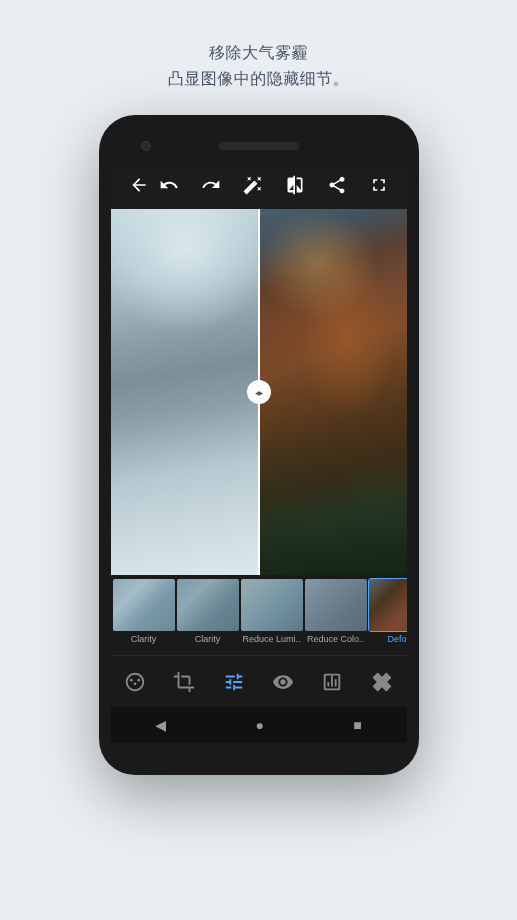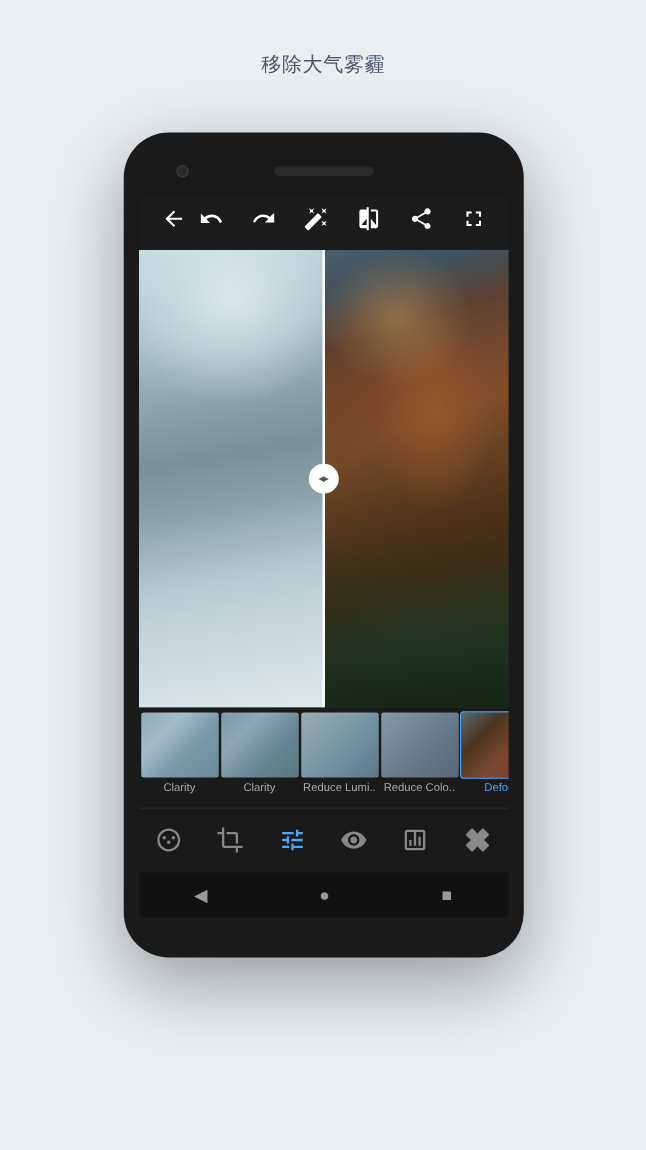--- a/index.html
+++ b/index.html
@@ -31,21 +31,20 @@
     .phone-wrapper {
       width: 320px;
       height: 660px;
       background: #1a1a1a;
       border-radius: 36px;
       padding: 12px;
       box-shadow: 0 20px 60px rgba(0,0,0,0.35);
       position: relative;
       display: flex;
       flex-direction: column;
-      margin-top: 16px;
     }
 
     
     .phone-top-bezel {
       height: 38px;
       display: flex;
       align-items: center;
       justify-content: center;
       position: relative;
     }
@@ -334,20 +333,21 @@
       color: #999;
       font-size: 14px;
       cursor: pointer;
     }
   </style>
 </head>
 <body>
 
 <div class="header-text">
   <div>移除大气雾霾</div>
+  <div>凸显图像中的隐藏细节。</div>
 </div>
 
 <div class="phone-wrapper">
 
   <div class="phone-top-bezel">
     <div class="phone-camera"></div>
     <div class="phone-speaker"></div>
   </div>
 
   <div class="phone-screen">

